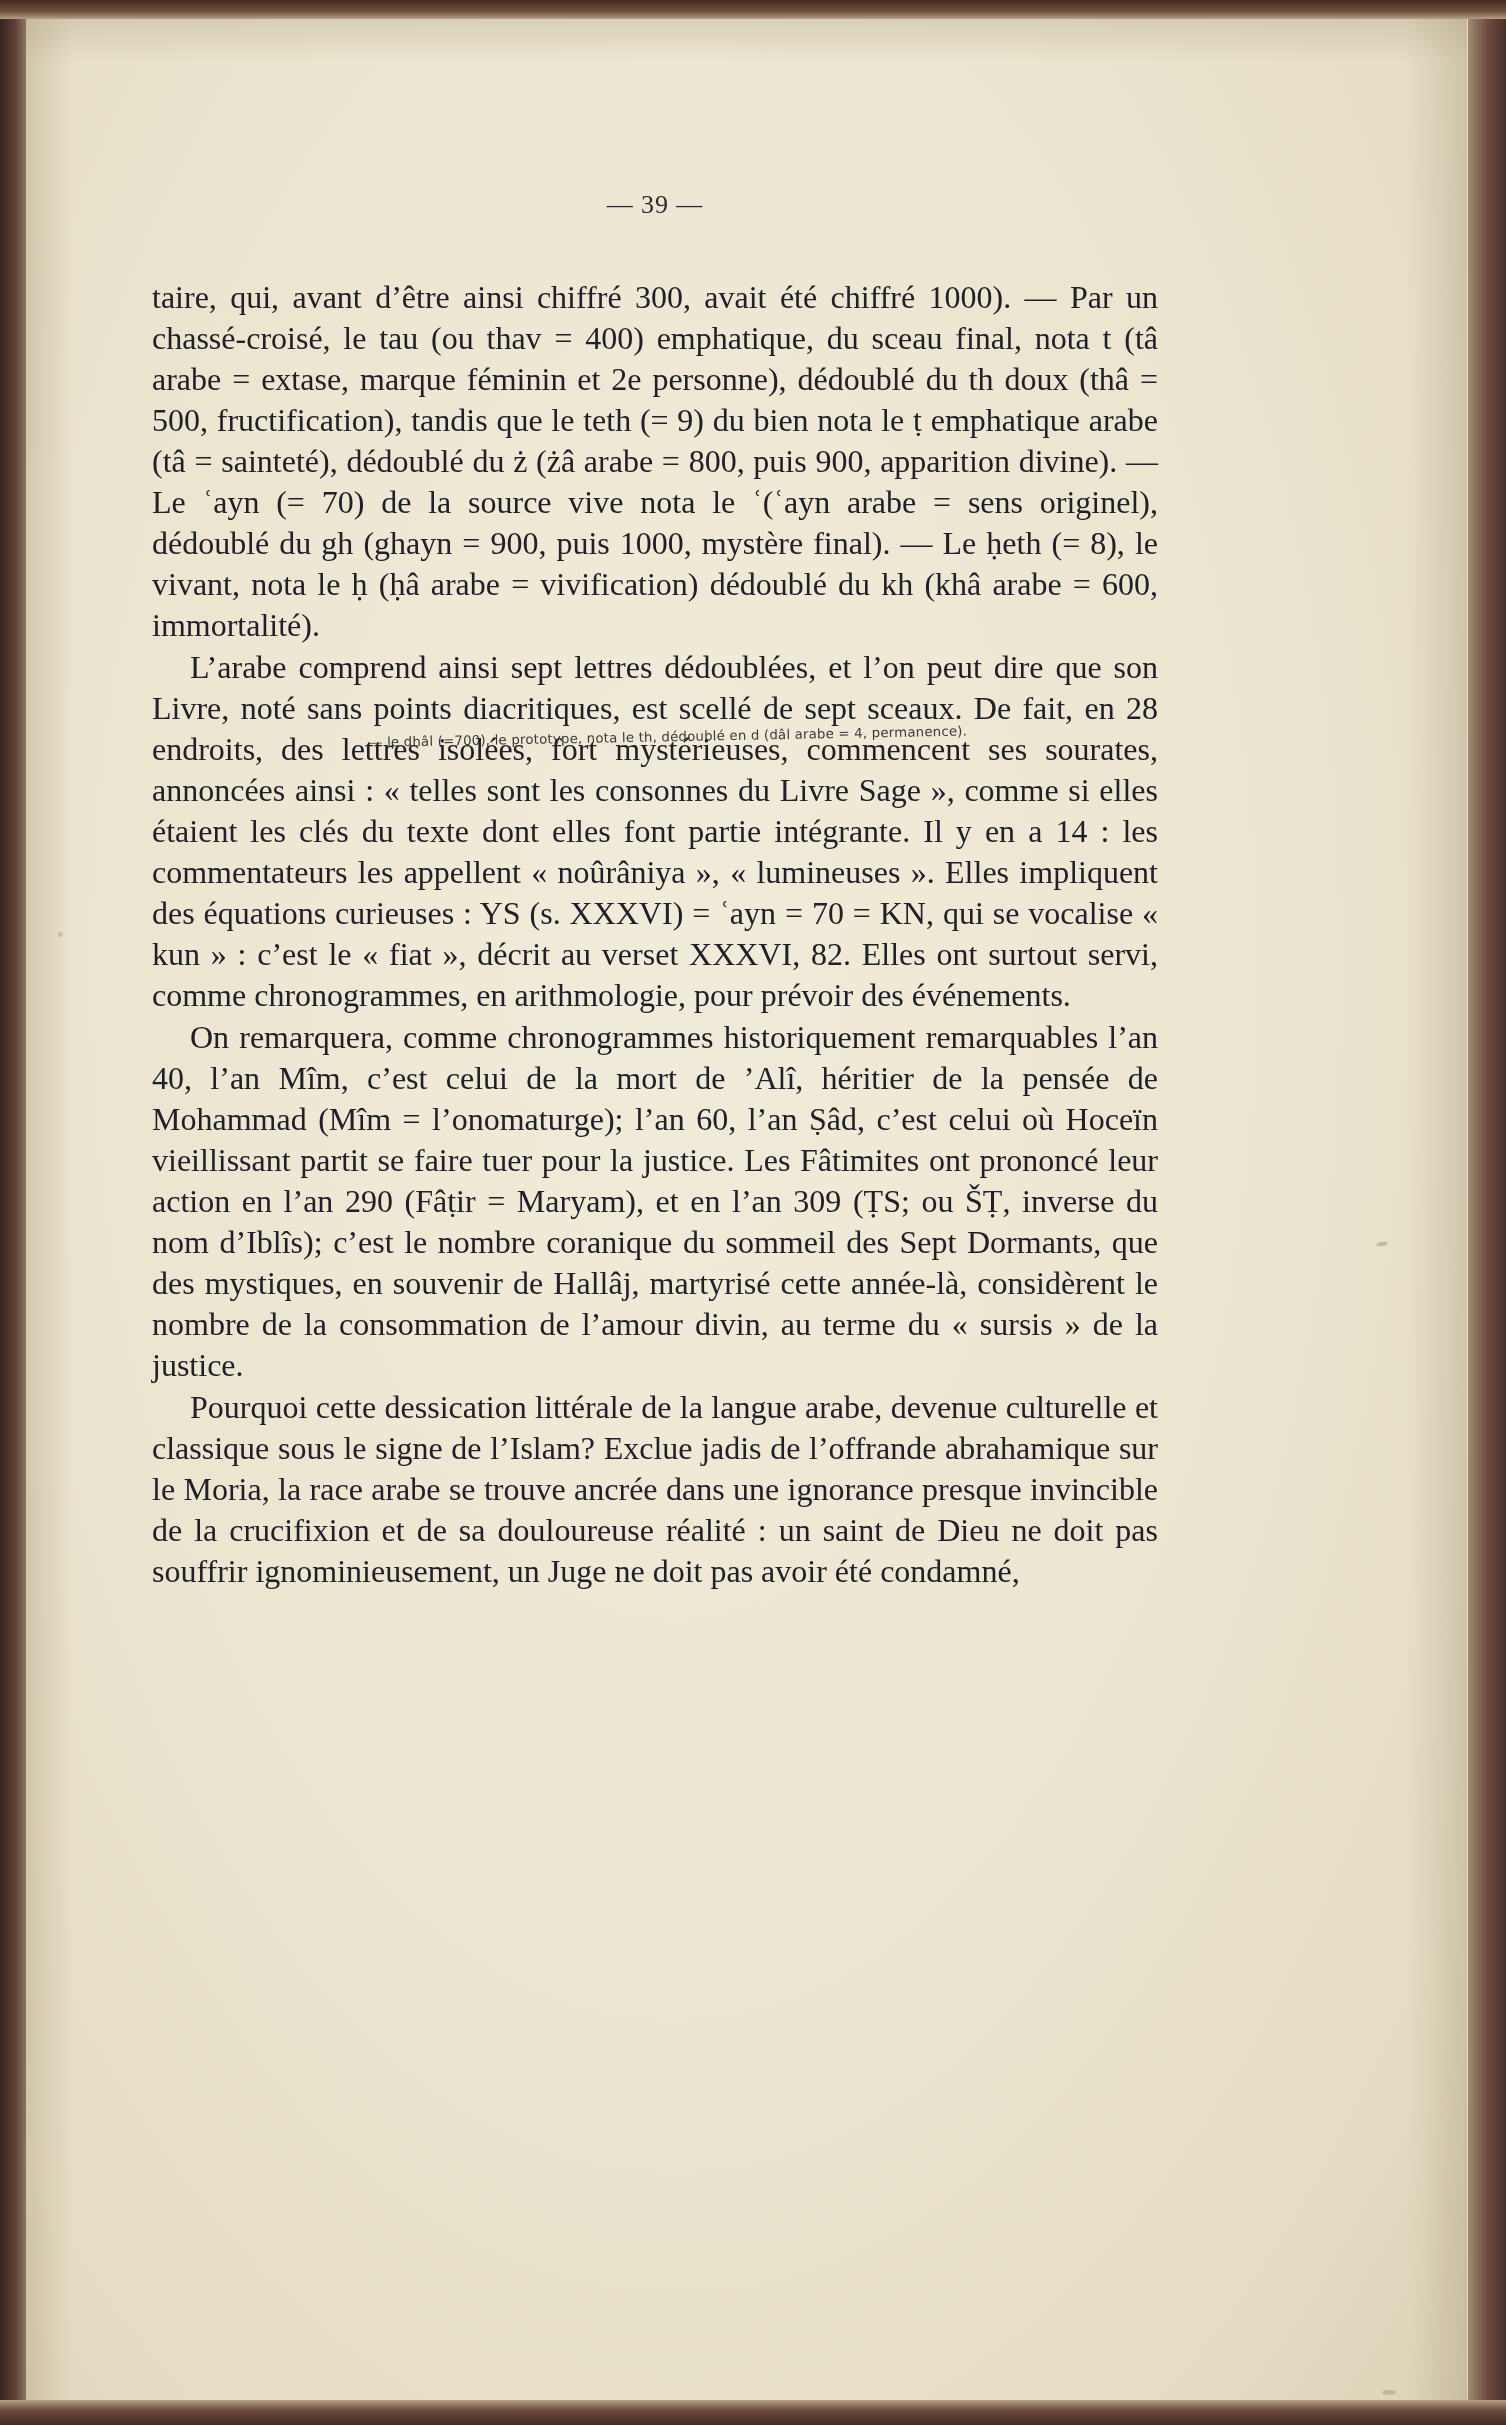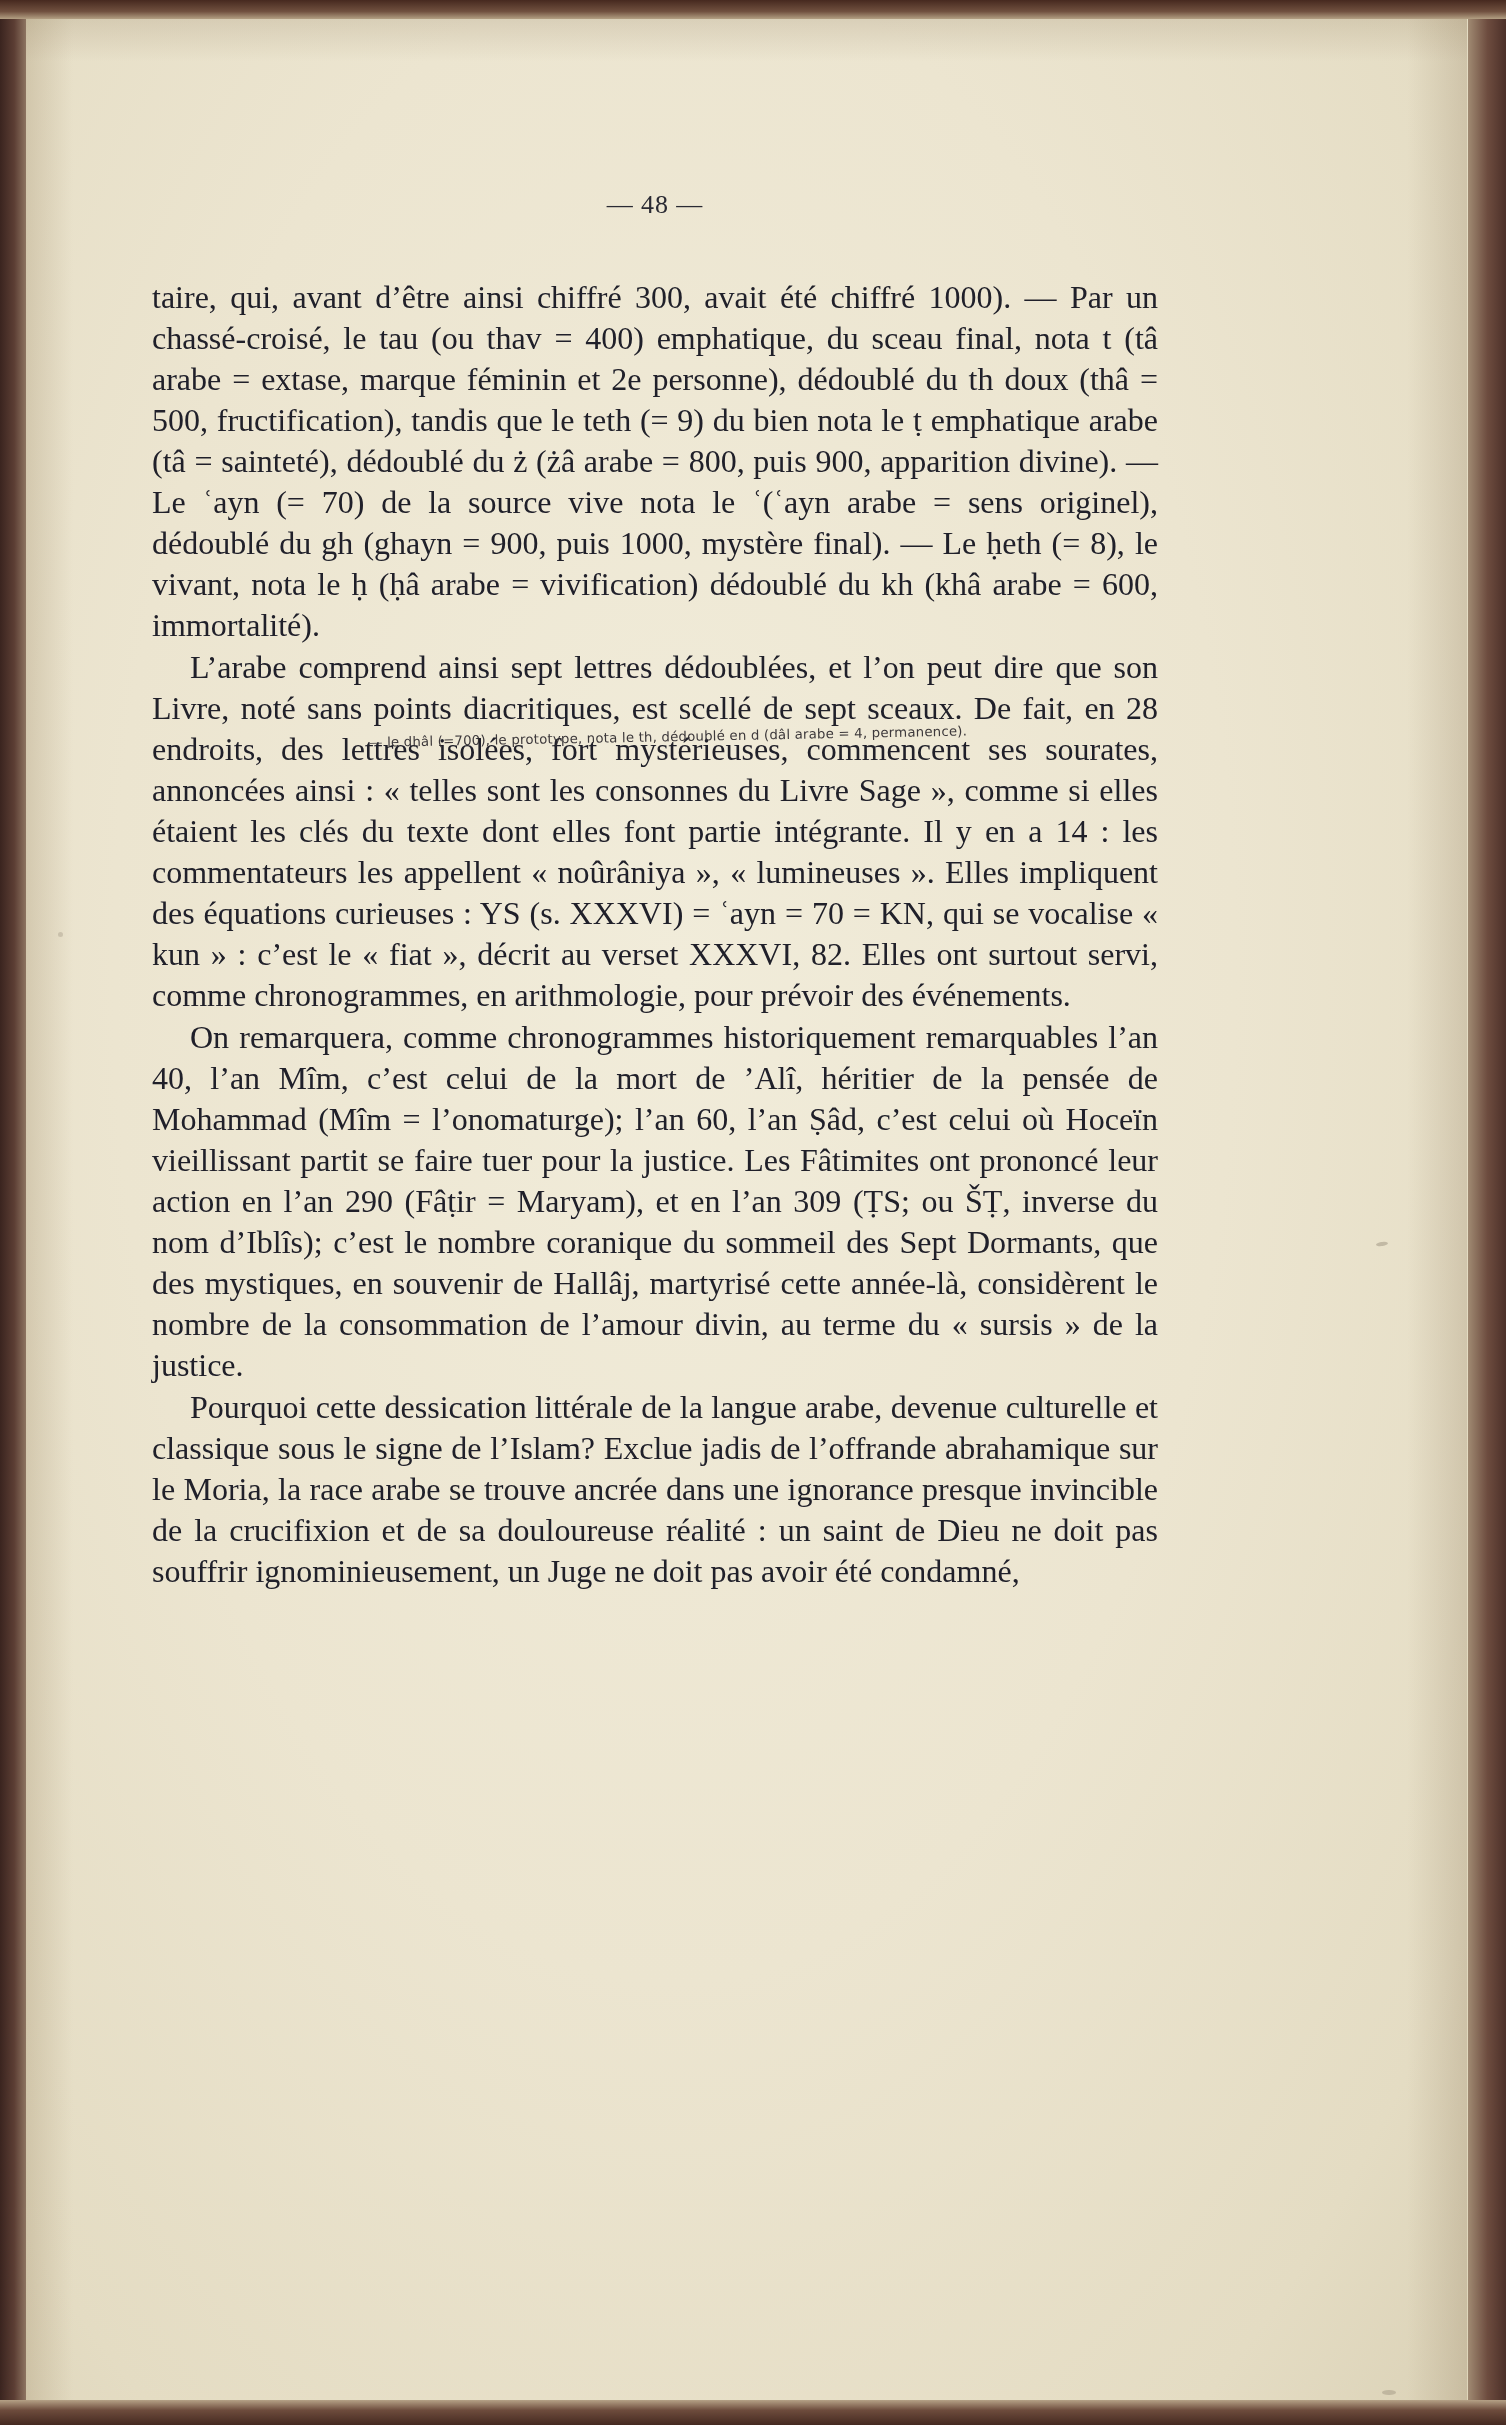--- a/index.html
+++ b/index.html
@@ -114,21 +114,21 @@
   <div class="edge edge-right"></div>
   <div class="edge edge-top"></div>
   <div class="edge edge-bottom"></div>
 
   <div class="speck speck1"></div>
   <div class="speck speck2"></div>
   <div class="speck speck3"></div>
 
   <div id="content">
 
-    <div class="folio">— 48 —</div>
+    <div class="folio">— 39 —</div>
 
     <p class="para">taire, qui, avant d’être ainsi chiffré 300, avait été chiffré 1000). — Par un chassé-croisé, le tau (ou thav = 400) emphatique, du sceau final, nota t (tâ arabe = extase, marque féminin et 2e personne), dédoublé du th doux (thâ = 500, fructification), tandis que le teth (= 9) du bien nota le ṭ emphatique arabe (tâ = sainteté), dédoublé du ż (żâ arabe = 800, puis 900, apparition divine). — Le ʿayn (= 70) de la source vive nota le ʿ(ʿayn arabe = sens originel), dédoublé du gh (ghayn = 900, puis 1000, mystère final). — Le ḥeth (= 8), le vivant, nota le ḥ (ḥâ arabe = vivification) dédoublé du kh (khâ arabe = 600, immortalité).</p>
 
     <p class="para indent">L’arabe comprend ainsi sept lettres dédoublées, et l’on peut dire que son Livre, noté sans points diacritiques, est scellé de sept sceaux. De fait, en 28 endroits, des lettres isolées, fort mystérieuses, commencent ses sourates, annoncées ainsi : « telles sont les consonnes du Livre Sage », comme si elles étaient les clés du texte dont elles font partie intégrante. Il y en a 14 : les commentateurs les appellent « noûrâniya », « lumineuses ». Elles impliquent des équations curieuses : YS (s. XXXVI) = ʿayn = 70 = KN, qui se vocalise « kun » : c’est le « fiat », décrit au verset XXXVI, 82. Elles ont surtout servi, comme chronogrammes, en arithmologie, pour prévoir des événements.</p>
 
     <p class="para indent">On remarquera, comme chronogrammes historiquement remarquables l’an 40, l’an Mîm, c’est celui de la mort de ’Alî, héritier de la pensée de Mohammad (Mîm = l’onomaturge); l’an 60, l’an Ṣâd, c’est celui où Hoceïn vieillissant partit se faire tuer pour la justice. Les Fâtimites ont prononcé leur action en l’an 290 (Fâṭir = Maryam), et en l’an 309 (ṬS; ou ŠṬ, inverse du nom d’Iblîs); c’est le nombre coranique du sommeil des Sept Dormants, que des mystiques, en souvenir de Hallâj, martyrisé cette année-là, considèrent le nombre de la consommation de l’amour divin, au terme du « sursis » de la justice.</p>
 
     <p class="para indent">Pourquoi cette dessication littérale de la langue arabe, devenue culturelle et classique sous le signe de l’Islam? Exclue jadis de l’offrande abrahamique sur le Moria, la race arabe se trouve ancrée dans une ignorance presque invincible de la crucifixion et de sa douloureuse réalité : un saint de Dieu ne doit pas souffrir ignominieusement, un Juge ne doit pas avoir été condamné,</p>
 
     <span class="handwriting hw-line1">— le dhâl (=700), le prototype, nota le th, dédoublé en d (dâl arabe = 4, permanence).</span>

